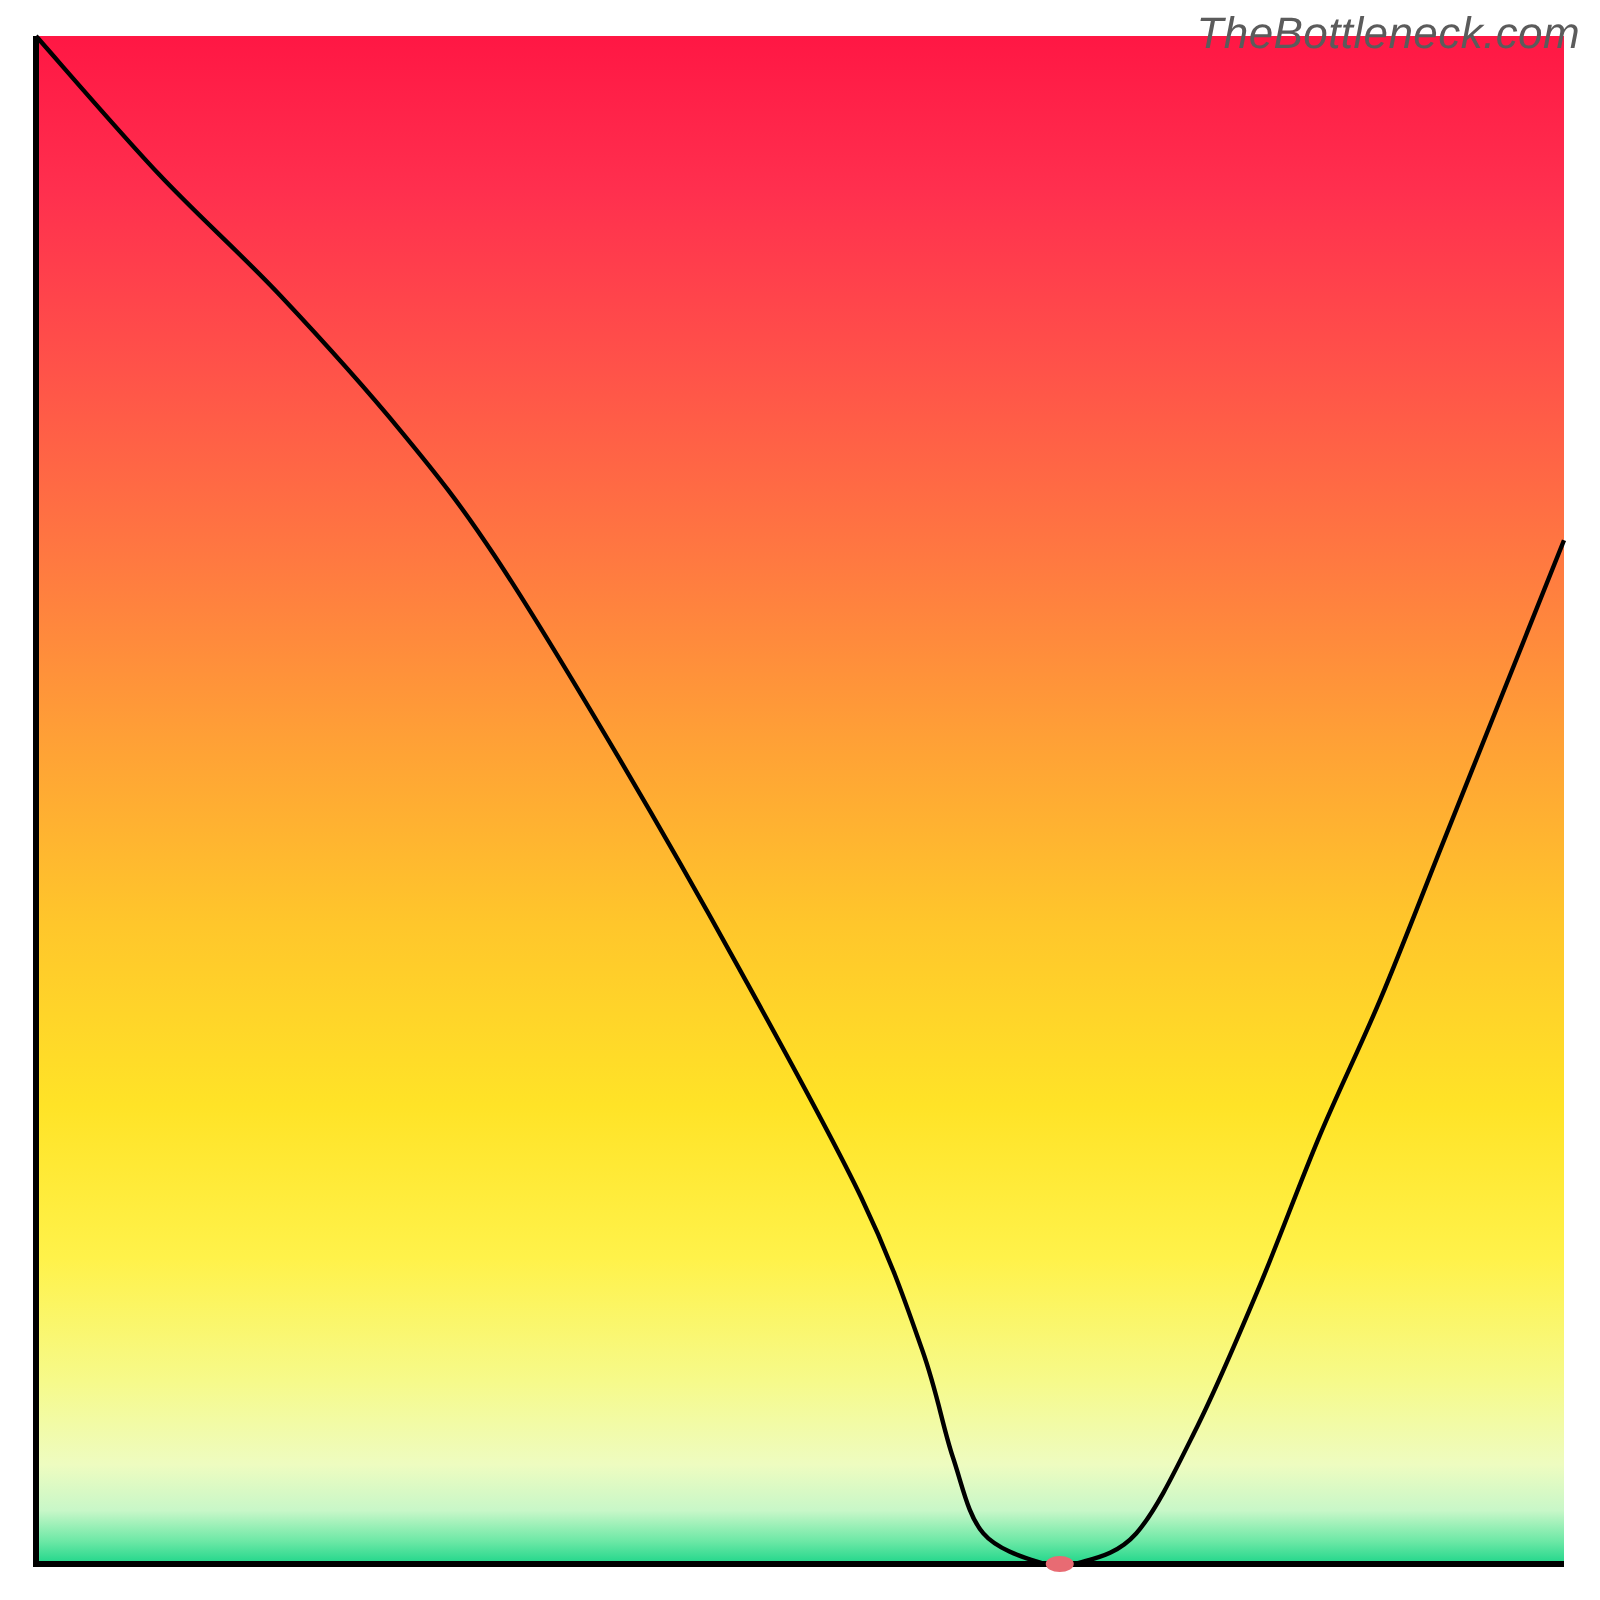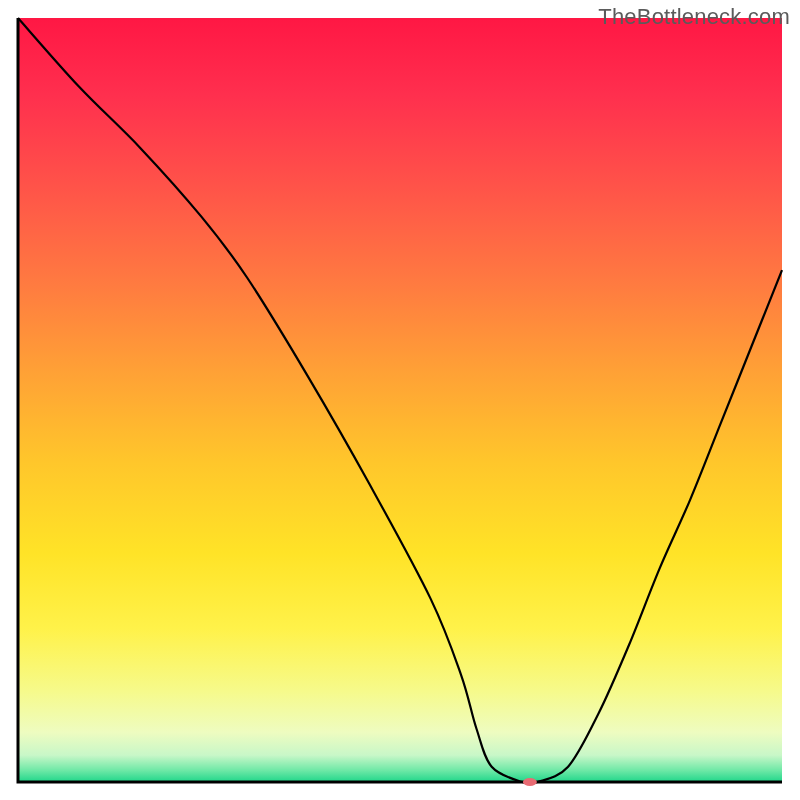--- a/index.html
+++ b/index.html
@@ -7,20 +7,21 @@
     padding: 0;
     width: 800px;
     height: 800px;
     overflow: hidden;
     background: #ffffff;
   }
   .chart-container {
     position: relative;
     width: 800px;
     height: 800px;
+    font-style: italic;
   }
   svg {
     display: block;
   }
   .watermark {
     position: absolute;
     top: 4px;
     right: 10px;
     font-family: Arial, Helvetica, sans-serif;
     font-size: 22px;

